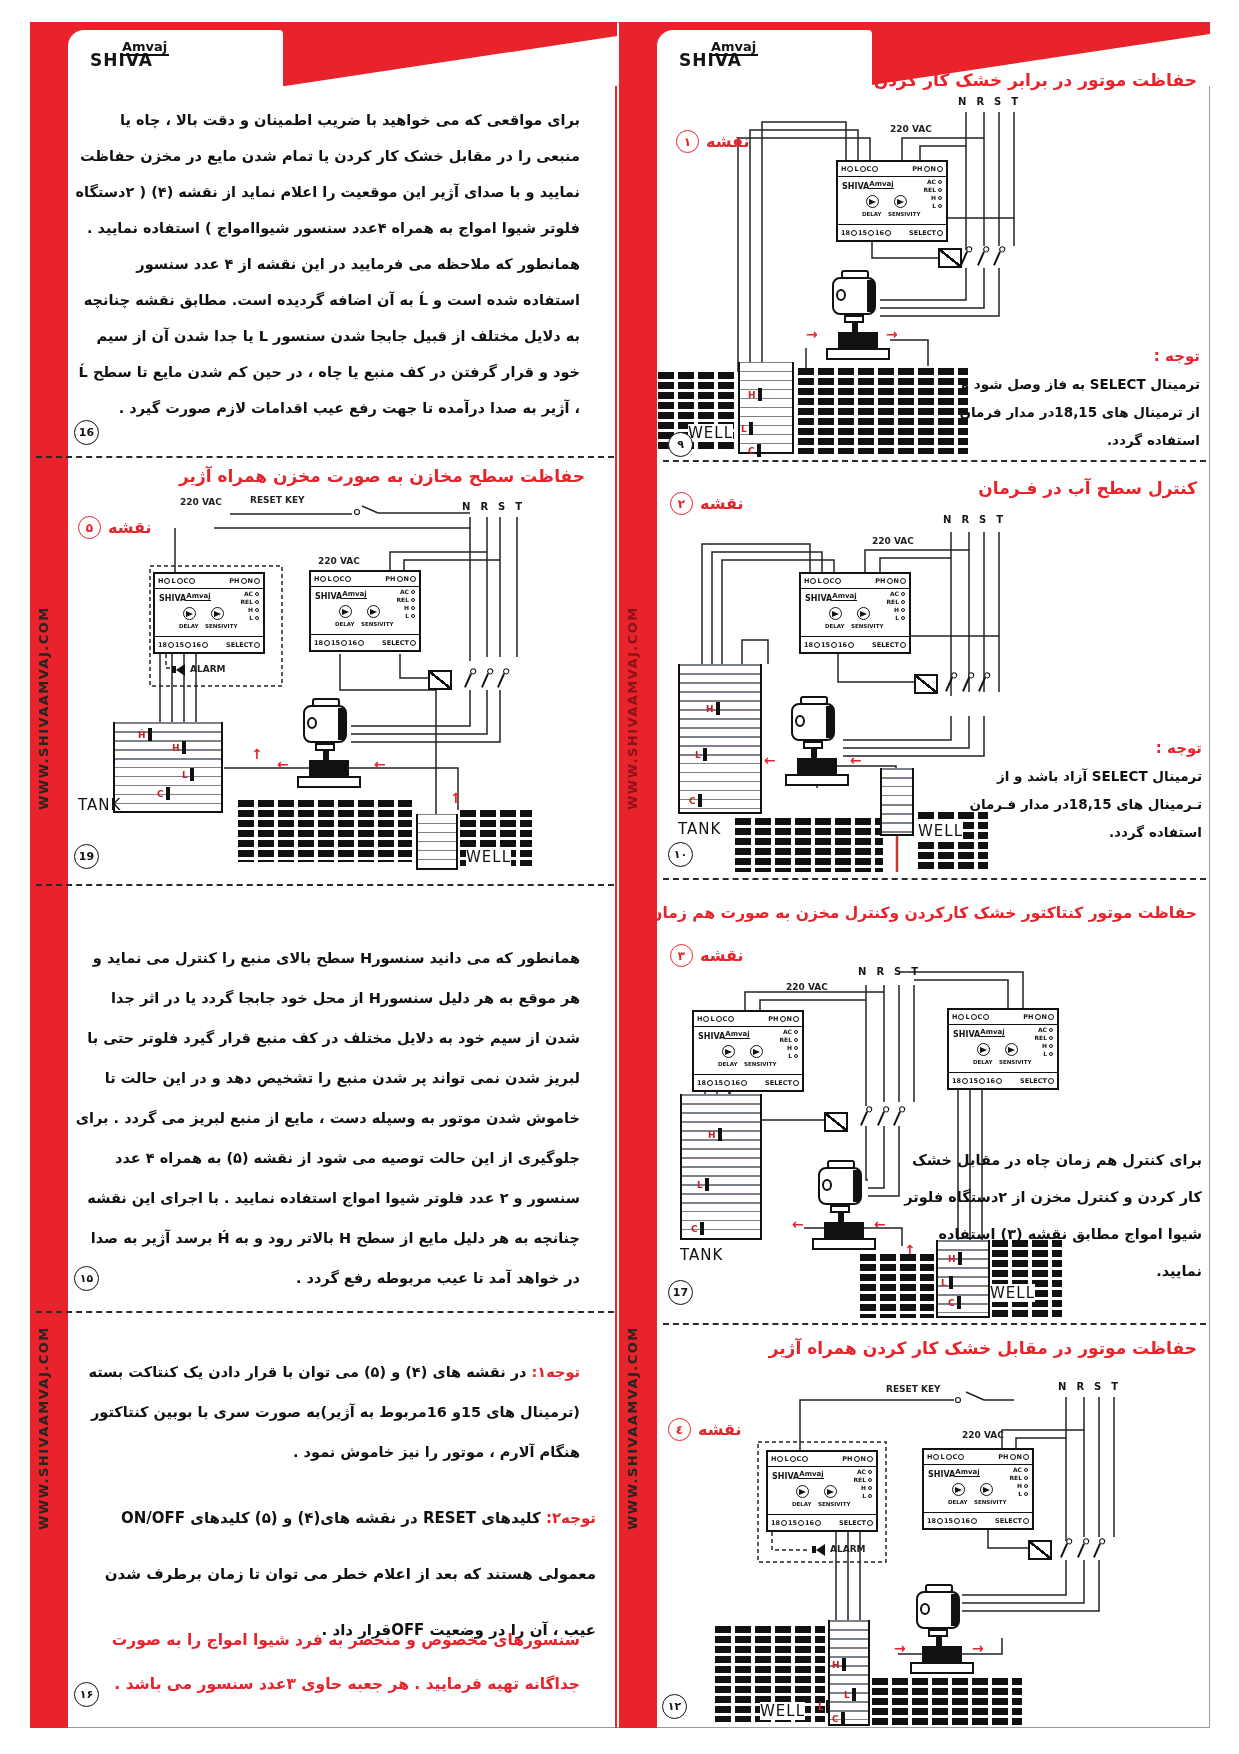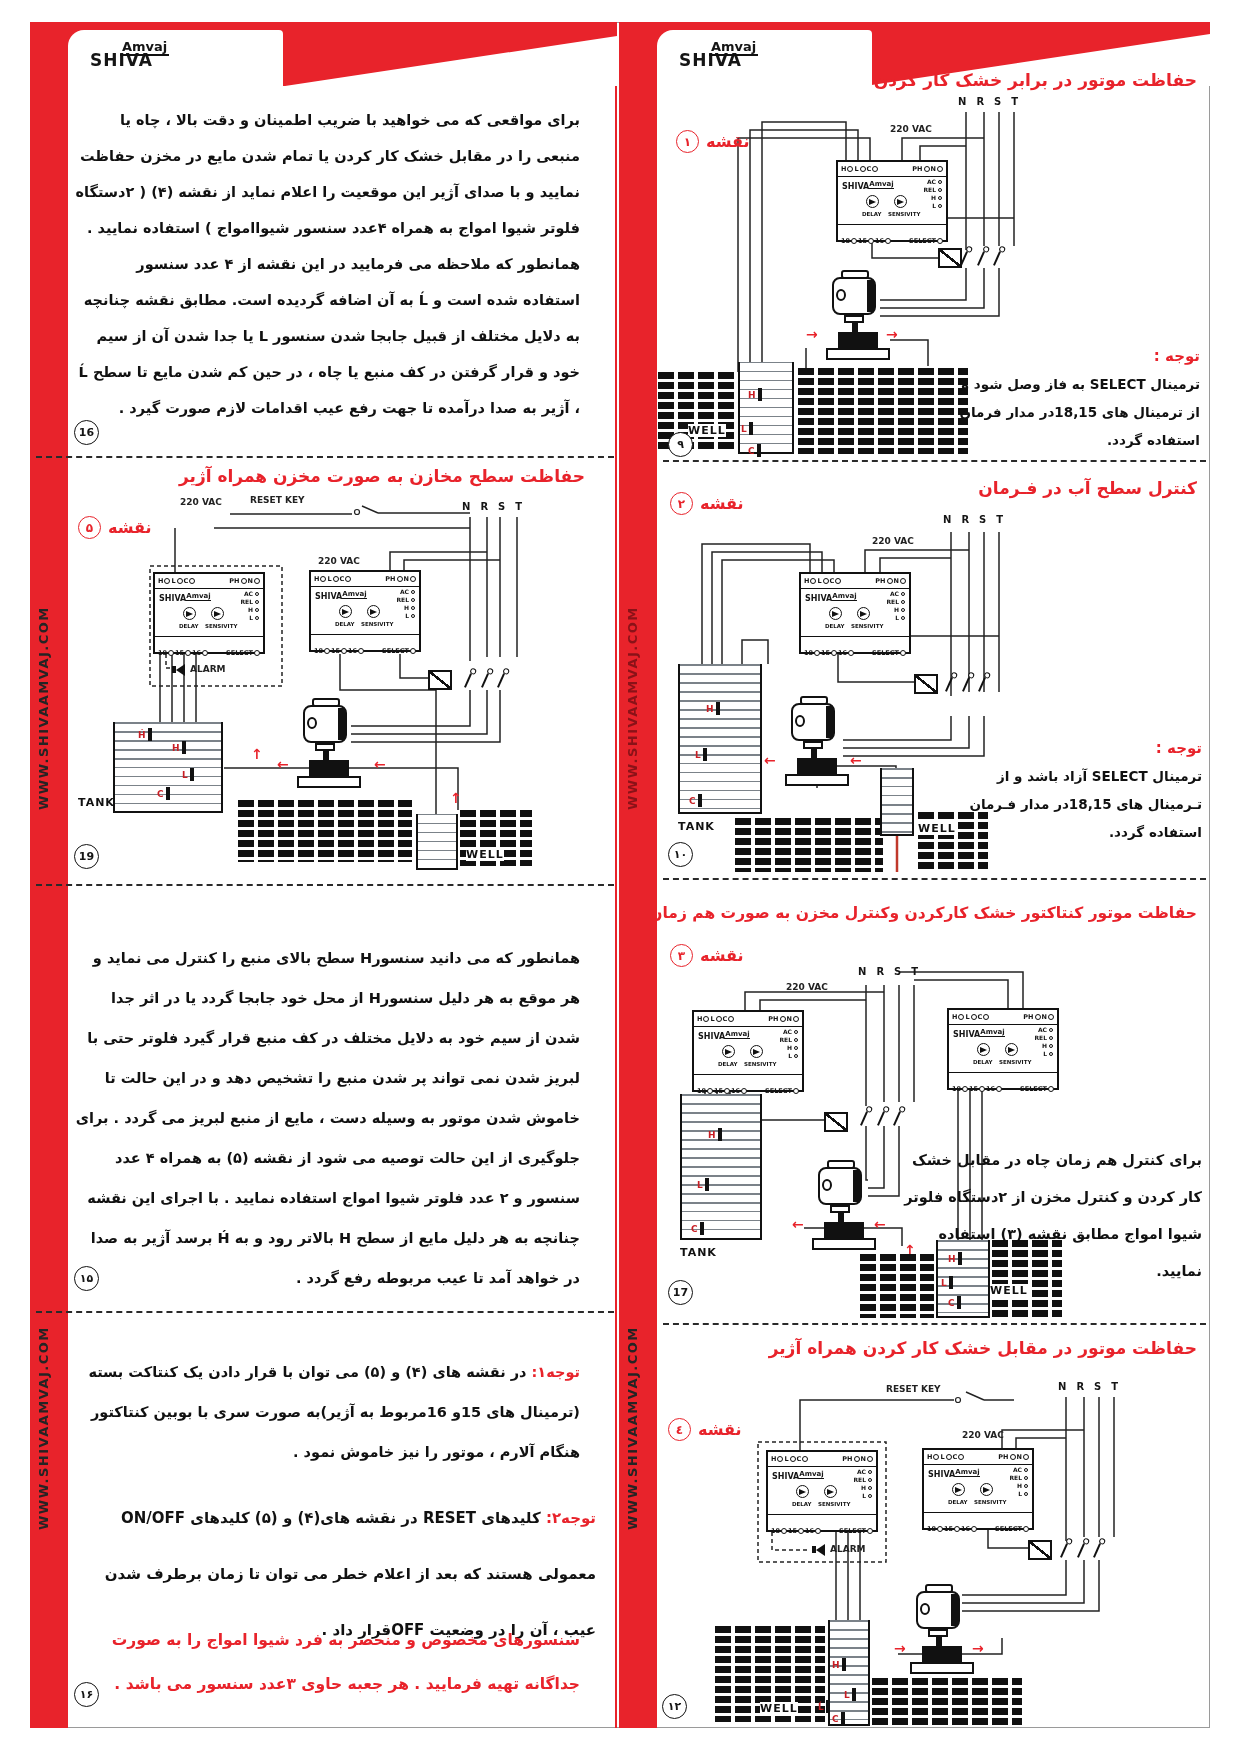--- a/index.html
+++ b/index.html
@@ -20,21 +20,21 @@
   .hdr{position:absolute;color:var(--red);font-weight:bold;direction:rtl;text-align:right;white-space:nowrap}
   .para{position:absolute;direction:rtl;text-align:right;font-weight:bold;color:#111}
   .nlab{color:var(--red)}
   .pgc{position:absolute;width:25px;height:25px;border:1.7px solid #111;border-radius:50%;display:flex;align-items:center;justify-content:center;font-size:11px;font-weight:bold;background:#fff}
   .fig{position:absolute;display:flex;align-items:center;gap:7px;color:var(--red);font-weight:bold;font-size:16px;direction:ltr}
   .figc{width:23px;height:23px;border:1.7px solid var(--red);border-radius:50%;display:flex;align-items:center;justify-content:center;font-size:12px;font-style:normal;font-weight:bold}
   .slot{position:absolute}
   .relay{width:112px;height:82px;border:2px solid #111;background:#fff;position:relative}
   .rl-row{display:flex;justify-content:space-between;align-items:center;padding:0 3px;height:15px;font-size:6.5px;font-weight:bold}
   .rl-top{border-bottom:1.5px solid #111}
-  .rl-bot{border-top:1.5px solid #111;height:32px}
+  .rl-bot{border-top:1.5px solid #111;height:16px}
   .tg{display:flex;align-items:center;gap:1px}
   .tc{width:6px;height:6px;border:1px solid #111;border-radius:50%;background:#fff;display:inline-block}
   .rl-mid{position:relative;height:47px}
   .rl-logo{position:absolute;left:4px;top:5px;font-size:8px;font-weight:bold;white-space:nowrap}
   .rl-logo u{font-size:7px;text-decoration:none;border-bottom:1.5px solid #111;position:relative;top:-3px}
   .leds{position:absolute;right:4px;top:1px;display:flex;flex-direction:column;gap:1px;font-size:6px;font-weight:bold}
   .leds em{display:flex;justify-content:flex-end;align-items:center;gap:2px;font-style:normal}
   .lc{width:4px;height:4px;border:1px solid #111;border-radius:50%;display:inline-block}
   .knob{position:absolute;width:13px;height:13px;border:1.2px solid #111;border-radius:50%;top:18px}
   .knob::after{content:"";position:absolute;left:2px;top:2.5px;width:0;height:0;border-left:7px solid #111;border-top:3.5px solid transparent;border-bottom:3.5px solid transparent}
@@ -50,21 +50,21 @@
   .m-stem{position:absolute;left:20px;top:53px;width:6px;height:9px;background:#111}
   .pump{position:absolute;width:40px;height:16px;background:#111}
   .ped{position:absolute;height:12px;border:2px solid #111;background:#fff}
   .cont{position:absolute;width:24px;height:20px;border:2px solid #111;background:linear-gradient(to top right,#fff 45%,#111 45% 55%,#fff 55%)}
   .swg{position:absolute;width:52px;height:26px}
   .swg i{position:absolute;top:7px;width:2px;height:15px;background:#111;transform:rotate(24deg)}
   .swg i::before{content:"";position:absolute;top:-6px;left:-1.5px;width:4px;height:4px;border:1px solid #111;border-radius:50%;background:#fff}
   .s1{left:3px}.s2{left:20px}.s3{left:36px}
   .nrst{position:absolute;display:flex;gap:10px;font-size:10px;font-weight:bold}
   .dlab{position:absolute;font-size:9px;font-weight:bold;color:#222;white-space:nowrap}
-  .wlab{position:absolute;font-size:11px;font-weight:bold;letter-spacing:1px;color:#111}
+  .wlab{position:absolute;font-size:15px;font-weight:normal;letter-spacing:1px;color:#111}
   .tank{position:absolute;border:2.5px solid #111;border-top:none;background:repeating-linear-gradient(#7b8289 0 1.5px,#fff 1.5px 9px)}
   .shaft{position:absolute;border:2px solid #111;border-top:none;background:repeating-linear-gradient(#7b8289 0 1.5px,#fff 1.5px 9px)}
   .bricks{position:absolute;background:repeating-linear-gradient(90deg,#111 0 16px,#fff 16px 20px),repeating-linear-gradient(#111 0 7px,#fff 7px 10px);background-blend-mode:lighten}
   .sensor{position:absolute;display:flex;align-items:center;gap:2px;font-size:9px;font-weight:bold;color:#c81e24}
   .sensor i{width:4px;height:13px;background:#111;display:inline-block}
   .spk{position:absolute;width:0;height:0;border-top:6px solid transparent;border-bottom:6px solid transparent;border-right:9px solid #111}
   .spkb{position:absolute;width:4px;height:7px;background:#111}
   .arr{position:absolute;color:var(--red);font-weight:bold;font-size:14px}
   .wires{position:absolute;left:0;top:0;pointer-events:none}
   .wires path{fill:none;stroke:#232323;stroke-width:1.5}

